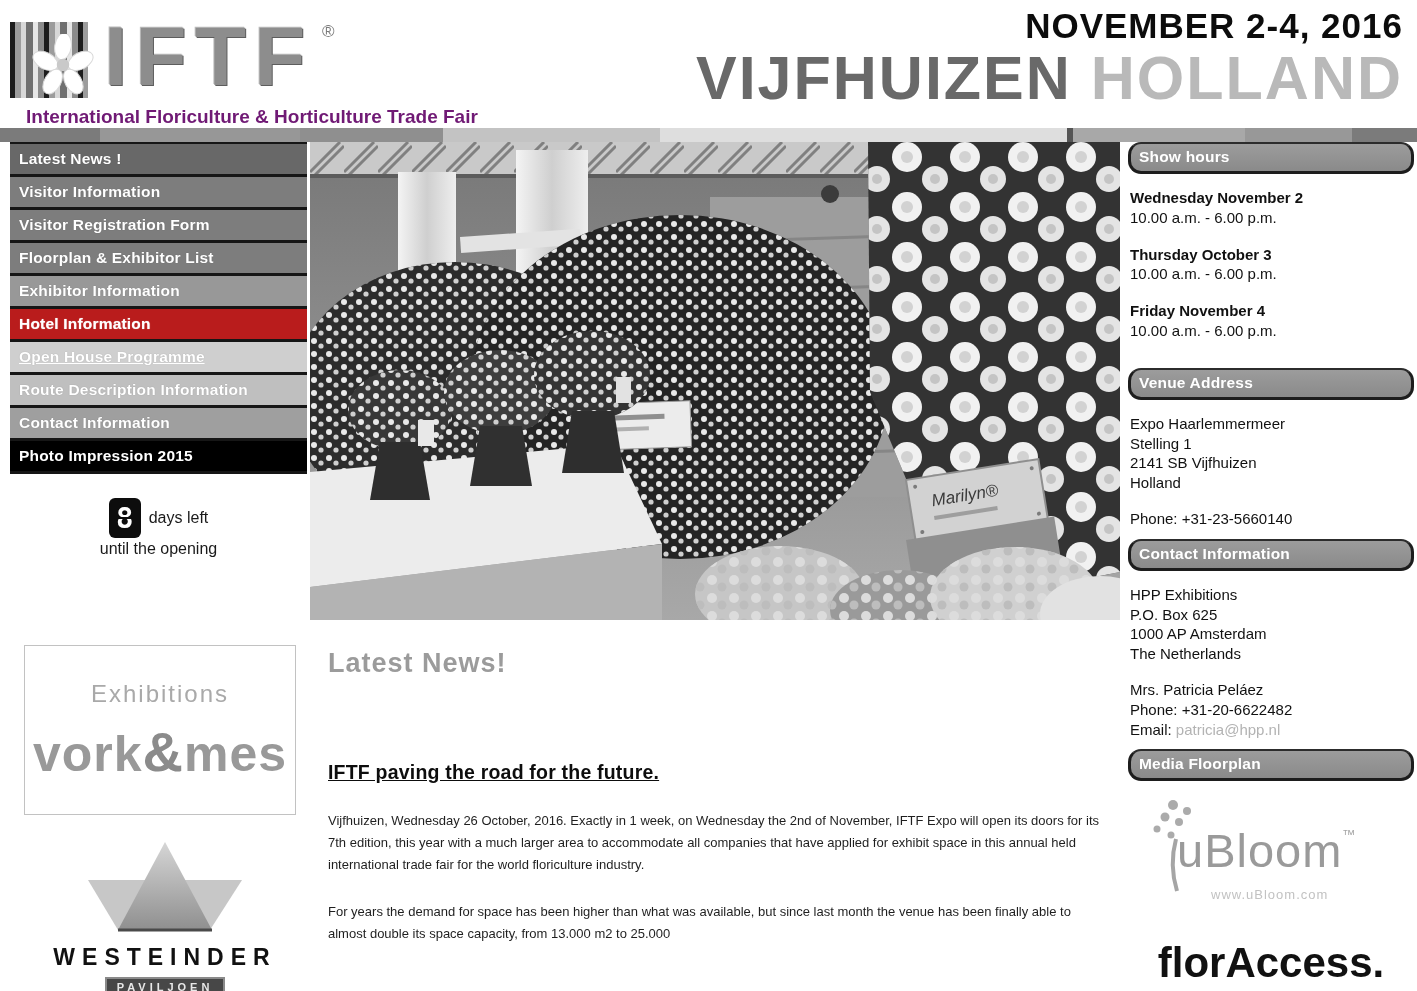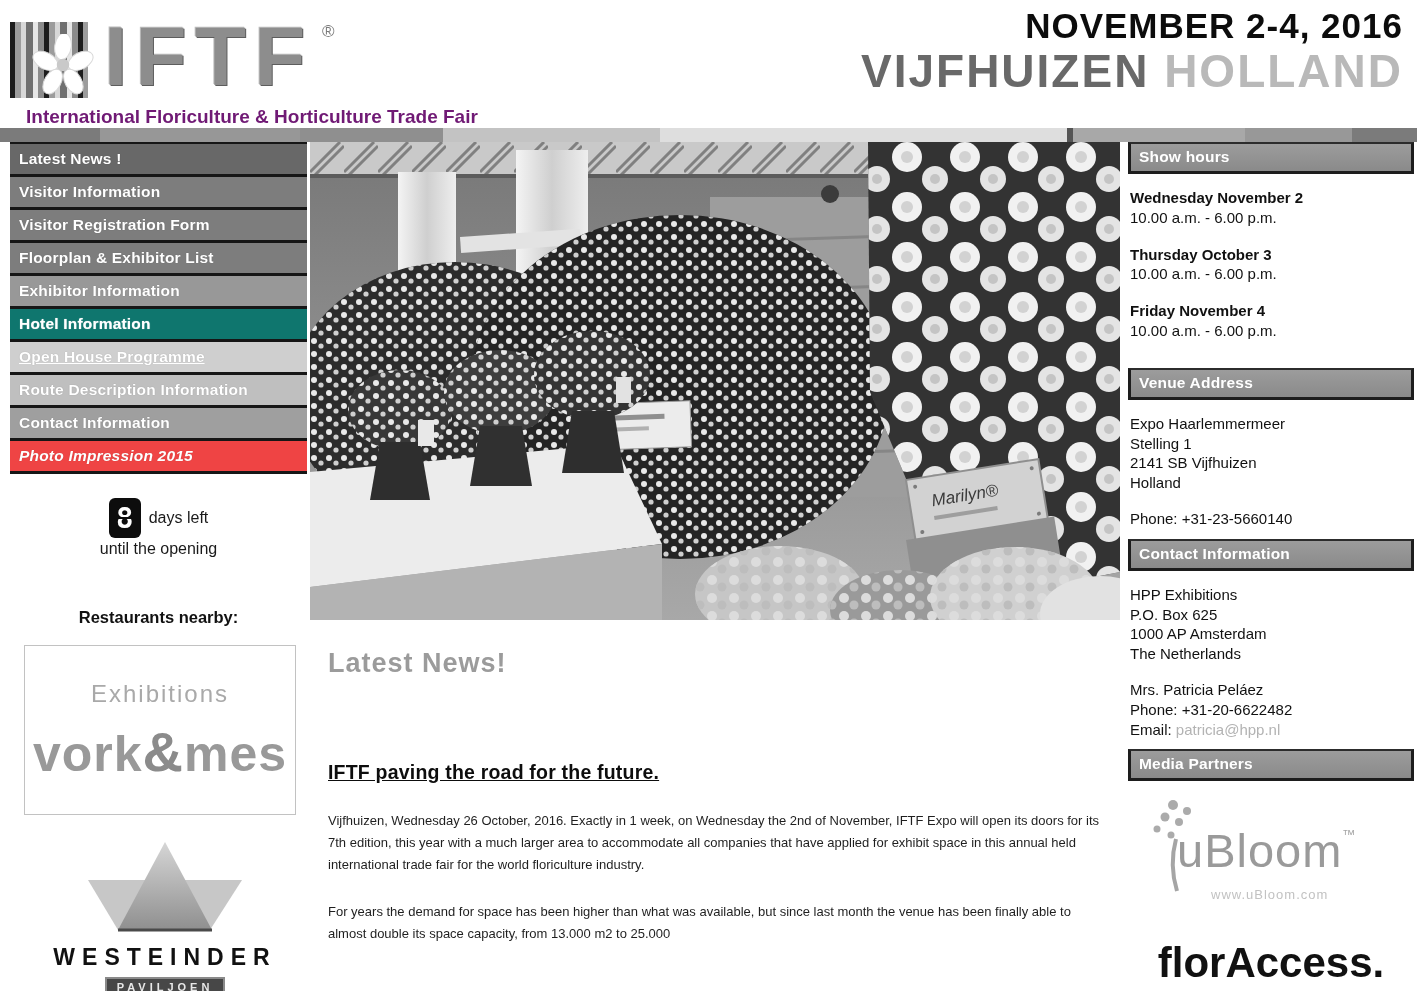--- a/index.html
+++ b/index.html
@@ -11,42 +11,42 @@
   .logo-wrap{position:absolute;left:10px;top:22px;width:340px;height:100px;}
   .logo-stripes{position:absolute;left:0;top:0;width:78px;height:76px;
     background:repeating-linear-gradient(90deg,#1c1c1c 0 5px,#9c9c9c 5px 11px,#d7d7d7 11px 16px,#6f6f6f 16px 23px,#e6e6e6 23px 28px,#8b8b8b 28px 34px);}
   .logo-flower{position:absolute;left:22px;top:12px;width:62px;height:62px;}
   .logo-iftf{position:absolute;left:94px;top:-14px;font-size:84px;font-weight:bold;color:#8d8d8d;
     letter-spacing:8px;text-shadow:1px 1px 0 #5d5d5d, -1px -1px 0 #bfbfbf;}
   .logo-reg{position:absolute;left:312px;top:0px;font-size:17px;color:#7b7b7b;}
   .logo-sub{position:absolute;left:16px;top:84px;font-size:19px;color:#701a75;font-weight:bold;white-space:nowrap;}
   .hdr-right{position:absolute;right:14px;top:6px;text-align:right;}
   .hdr-date{font-size:35px;font-weight:bold;color:#0c0c0c;letter-spacing:1px;font-stretch:condensed;}
-  .hdr-city-line{font-size:46px;font-weight:600;letter-spacing:2px;line-height:1.0;margin-top:2px;white-space:nowrap;}
+  .hdr-city-line{font-size:61px;font-weight:600;letter-spacing:2px;line-height:1.0;margin-top:2px;white-space:nowrap;}
   .hdr-city{color:#696969;}
   .hdr-country{color:#b9b9b9;}
 
   
   .seg-bar{position:absolute;left:0;top:128px;width:1417px;height:14px;
     background:linear-gradient(90deg,#7b7b7b 0 100px,#979797 100px 300px,#8f8f8f 300px 443px,#c3c3c3 443px 660px,#dedede 660px 1067px,#555 1067px 1073px,#a8a8a8 1073px 1245px,#989898 1245px 1352px,#7b7b7b 1352px 100%);}
 
   
   .menu{position:absolute;left:10px;top:142px;width:297px;border-top:2px solid #161616;}
   .menu-item{height:30px;line-height:30px;padding-left:9px;color:#fff;font-weight:bold;font-size:15.5px;
     border-bottom:3px solid #161616;letter-spacing:.2px;text-shadow:0 0 1px rgba(0,0,0,.25);cursor:pointer;}
   .menu-item:nth-child(1){background:#686868;}
   .menu-item:nth-child(2){background:#7d7d7d;}
   .menu-item:nth-child(3){background:#7d7d7d;}
   .menu-item:nth-child(4){background:#7d7d7d;}
   .menu-item:nth-child(5){background:#989898;}
-  .menu-item:nth-child(6){background:#0f766e;text-shadow:0 0 1px rgba(255,255,255,.6);}
+  .menu-item:nth-child(6){background:#b91c1c;text-shadow:0 0 1px rgba(255,255,255,.6);}
   .menu-item:nth-child(7){background:#cfcfcf;text-decoration:underline;}
   .menu-item:nth-child(8){background:#bfbfbf;}
   .menu-item:nth-child(9){background:#9f9f9f;}
-  .menu-item:nth-child(10){background:#ef4444;font-style:italic;}
+  .menu-item:nth-child(10){background:#000000;}
 
   
   .countdown{position:absolute;left:10px;top:498px;width:297px;text-align:center;font-size:16px;color:#1a1a1a;}
   .count-row{display:flex;align-items:center;justify-content:center;gap:8px;}
   .count-badge{position:relative;width:32px;height:40px;background:#0d0d0d;border-radius:6px;
     color:#fff;font-family:"DejaVu Sans Mono",monospace;font-size:29px;font-weight:bold;line-height:40px;}
   .count-badge::after{content:"";position:absolute;left:0;top:19px;width:100%;height:2px;background:#0d0d0d;}
   .count-l2{margin-top:2px;}
 
   
@@ -68,21 +68,21 @@
   
   .article{position:absolute;left:328px;top:648px;width:772px;}
   .art-section{font-size:27px;font-weight:bold;color:#9b9b9b;letter-spacing:1px;}
   .art-headline{margin-top:82px;font-size:19.5px;font-weight:bold;color:#0d0d0d;text-decoration:underline;letter-spacing:.2px;}
   .art-p{margin-top:26px;font-size:13px;color:#1f1f1f;line-height:1.68;}
 
   
   .rsb{position:absolute;left:1128px;top:142px;width:286px;}
   .rsb-h{background:linear-gradient(180deg,#9c9c9c,#8a8a8a);color:#fff;font-weight:bold;font-size:15.5px;
     padding:4px 8px 5px;border-top:2px solid #2c2c2c;border-bottom:3px solid #1d1d1d;
-    border-left:3px solid #1d1d1d;border-right:3px solid #1d1d1d;letter-spacing:.2px;}
+    border-left:3px solid #1d1d1d;border-right:3px solid #1d1d1d;letter-spacing:.2px;border-radius:13px;}
   .rsb-block{padding:14px 2px 10px;font-size:15px;line-height:1.32;color:#111;}
   .sh-entry{margin-bottom:17px;}
   .sh-day{font-weight:bold;}
   .addr-line{white-space:nowrap;}
   .phone-line{margin-top:16px;}
   .email-link{color:#b3b3b3;text-decoration:none;cursor:pointer;}
   .media-block{padding:8px 0 0;text-align:center;}
   .ubloom{position:relative;margin:6px auto 0;width:260px;height:118px;cursor:pointer;}
   .ub-text{position:absolute;left:36px;top:28px;font-size:47px;color:#9a9a9a;letter-spacing:1px;}
   .ub-tm{font-size:13px;vertical-align:28px;color:#a5a5a5;}
@@ -136,21 +136,20 @@
   </div>
 
   <div class="countdown">
     <div class="count-row">
       <div class="count-badge">8</div>
       <div>days left</div>
     </div>
     <div class="count-l2">until the opening</div>
   </div>
 
-  <div class="rest-head">Restaurants nearby:</div>
   <div class="vorkmes">
     <div class="vm-restaurant">Exhibitions</div>
     <div class="vm-name"><span>vork</span><span class="amp">&amp;</span><span>mes</span></div>
   </div>
 
   <div class="westeinder">
     <svg width="210" height="96" viewBox="0 0 210 96">
       <defs>
         <linearGradient id="tri" x1="0" y1="0" x2="0" y2="1">
           <stop offset="0" stop-color="#d6d6d6"></stop>
@@ -319,21 +318,21 @@
       <div class="addr-line">P.O. Box 625</div>
       <div class="addr-line">1000 AP Amsterdam</div>
       <div class="addr-line">The Netherlands</div>
       <div class="phone-line">Mrs. Patricia Peláez</div>
       <div>Phone: +31-20-6622482</div>
       <div>
         <span>Email: </span><a class="email-link">patricia@hpp.nl</a>
       </div>
     </div>
 
-    <div class="rsb-h">Media Partners</div>
+    <div class="rsb-h">Media Floorplan</div>
     <div class="media-block">
       <div class="ubloom">
         <svg width="70" height="110" viewBox="0 0 70 110" style="position:absolute;left:2px;top:0;">
           <g fill="#ababab">
             <circle cx="30" cy="10" r="5"></circle>
               <circle cx="44" cy="16" r="4"></circle>
               <circle cx="22" cy="22" r="4.5"></circle>
             <circle cx="36" cy="27" r="4"></circle>
               <circle cx="14" cy="34" r="3.5"></circle>
               <circle cx="28" cy="40" r="3.5"></circle>

